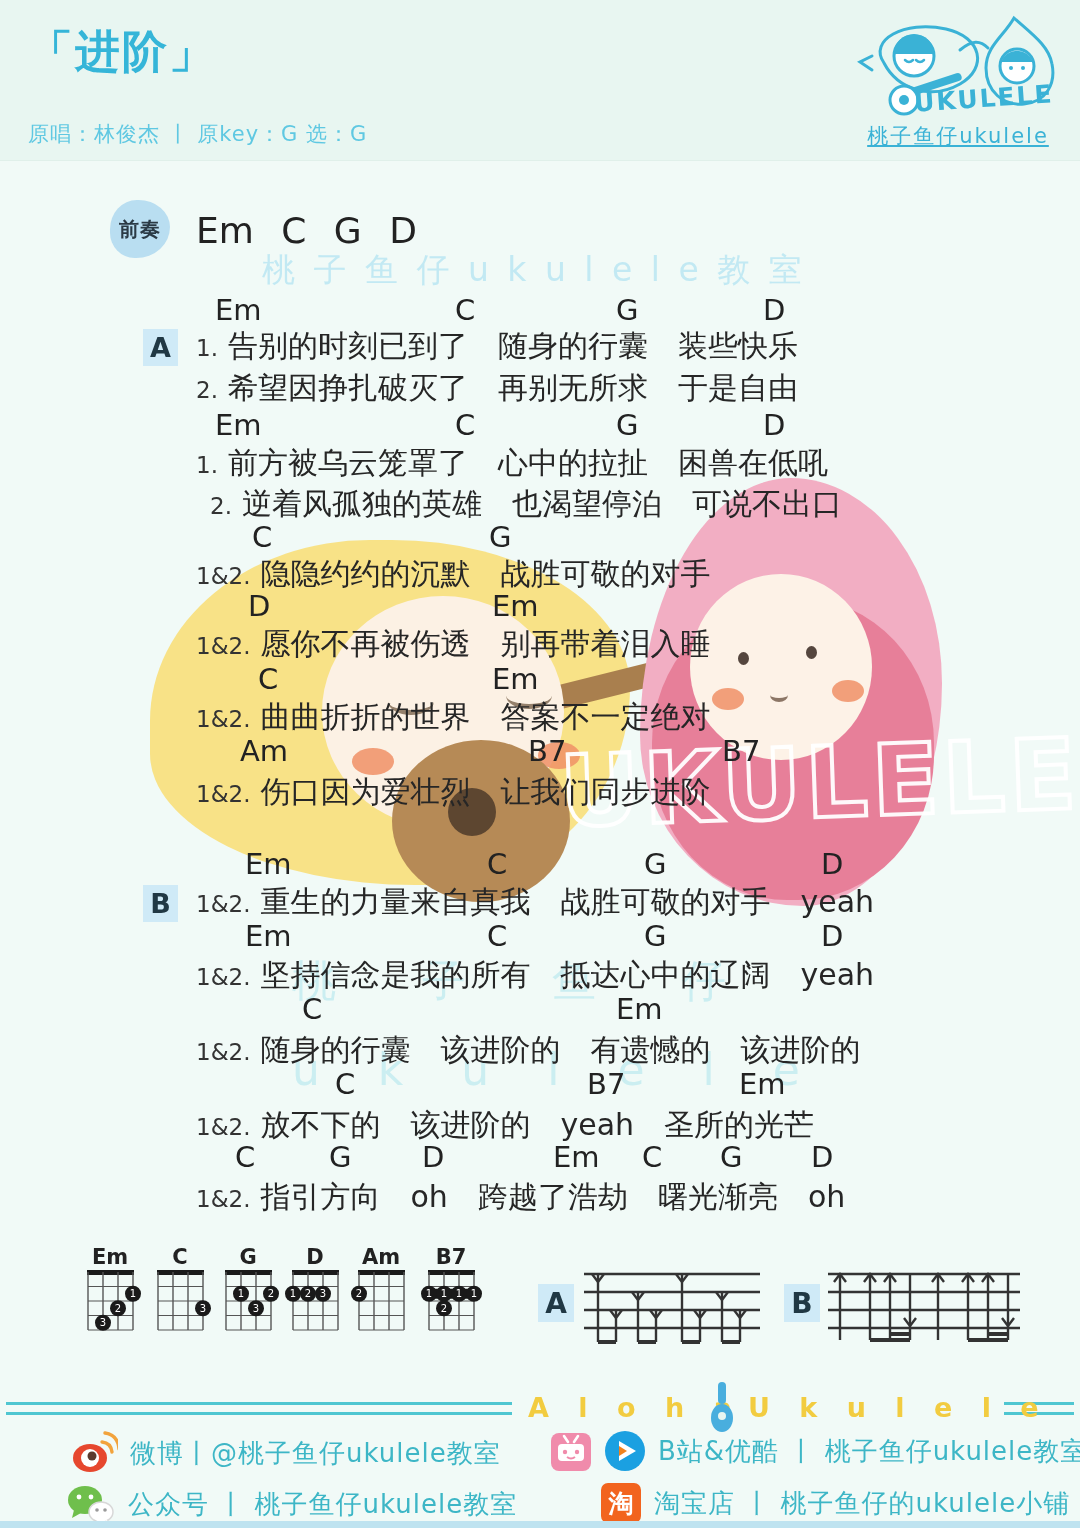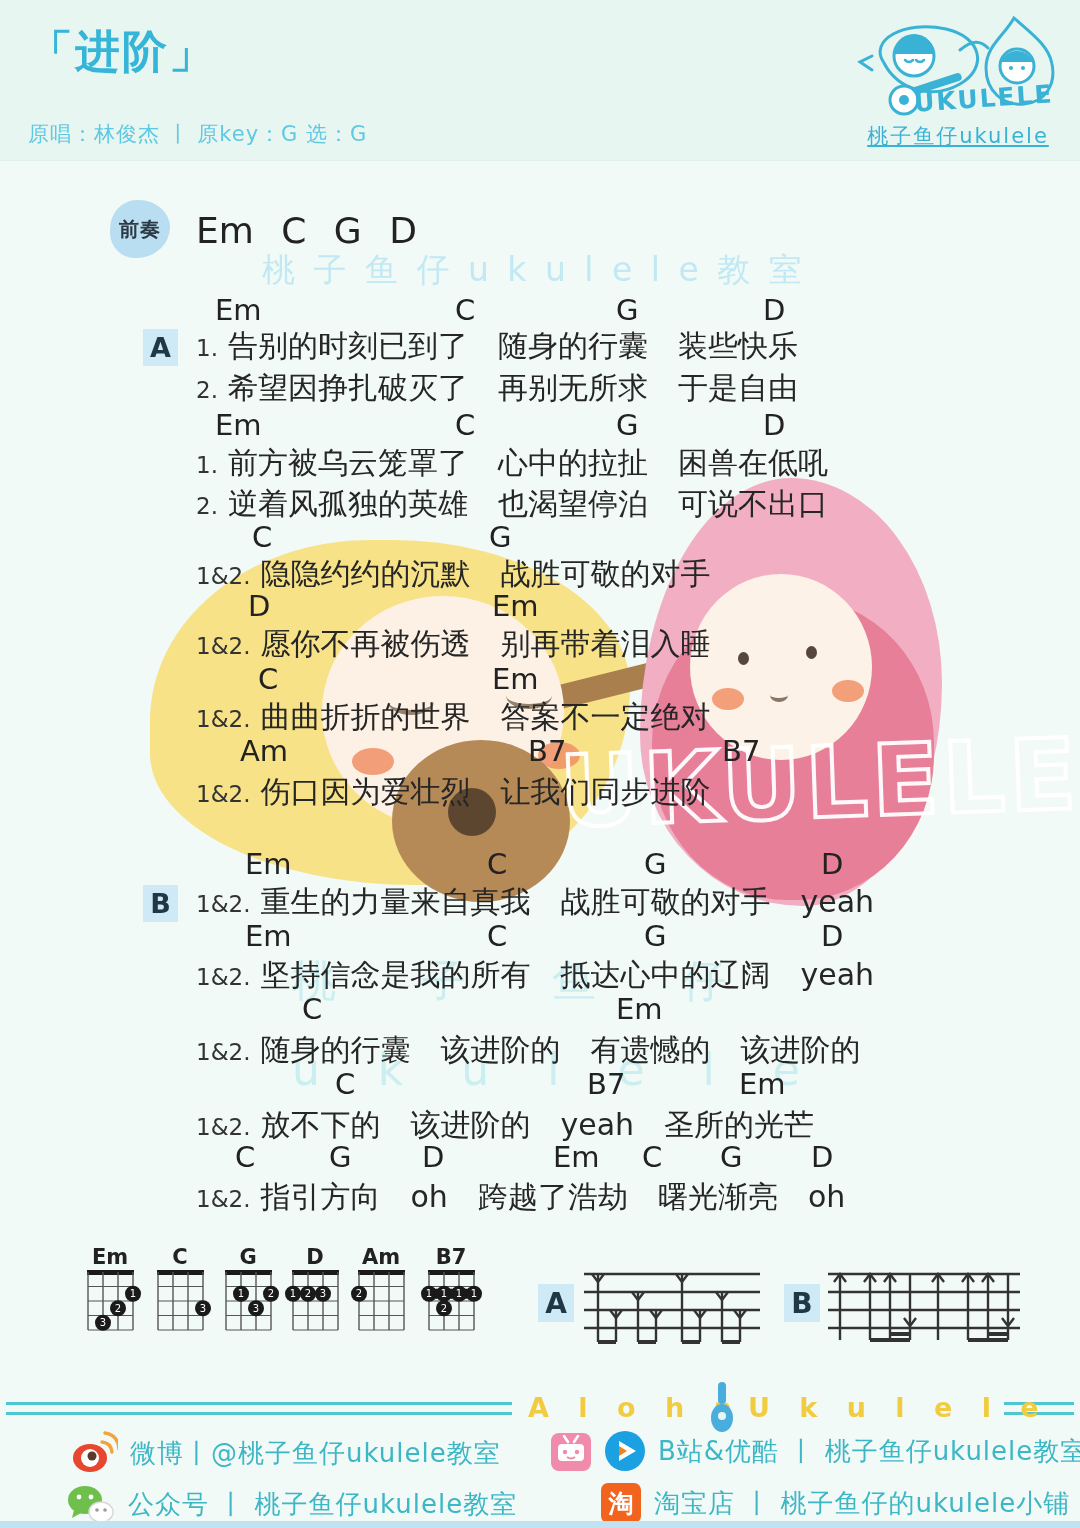--- a/index.html
+++ b/index.html
@@ -148,21 +148,21 @@
       <div class="sec-badge" style="top: 329px;">A</div>
       <div class="lyric-line" style="top: 326px;"><span class="prefix">1.</span><span>告别的时刻已到了　随身的行囊　装些快乐</span></div>
       <div class="lyric-line" style="top: 368px;"><span class="prefix">2.</span><span>希望因挣扎破灭了　再别无所求　于是自由</span></div>
       <div class="chord-line" style="top: 408px;">
         <span style="left: 215px;">Em</span>
         <span style="left: 455px;">C</span>
         <span style="left: 616px;">G</span>
         <span style="left: 763px;">D</span>
       </div>
       <div class="lyric-line" style="top: 443px;"><span class="prefix">1.</span><span>前方被乌云笼罩了　心中的拉扯　困兽在低吼</span></div>
-      <div class="lyric-line" style="top: 484px;"><span class="prefix">2.</span><span>逆着风孤独的英雄　也渴望停泊　可说不出口</span></div>
+      <div class="lyric-line" style="top: 484px; margin-left: 14px;"><span class="prefix">2.</span><span>逆着风孤独的英雄　也渴望停泊　可说不出口</span></div>
       <div class="chord-line" style="top: 520px;">
         <span style="left: 252px;">C</span>
         <span style="left: 489px;">G</span>
       </div>
       <div class="lyric-line" style="top: 554px;"><span class="prefix">1&amp;2.</span><span>隐隐约约的沉默　战胜可敬的对手</span></div>
       <div class="chord-line" style="top: 589px;">
         <span style="left: 248px;">D</span>
         <span style="left: 492px;">Em</span>
       </div>
       <div class="lyric-line" style="top: 624px;"><span class="prefix">1&amp;2.</span><span>愿你不再被伤透　别再带着泪入睡</span></div>

